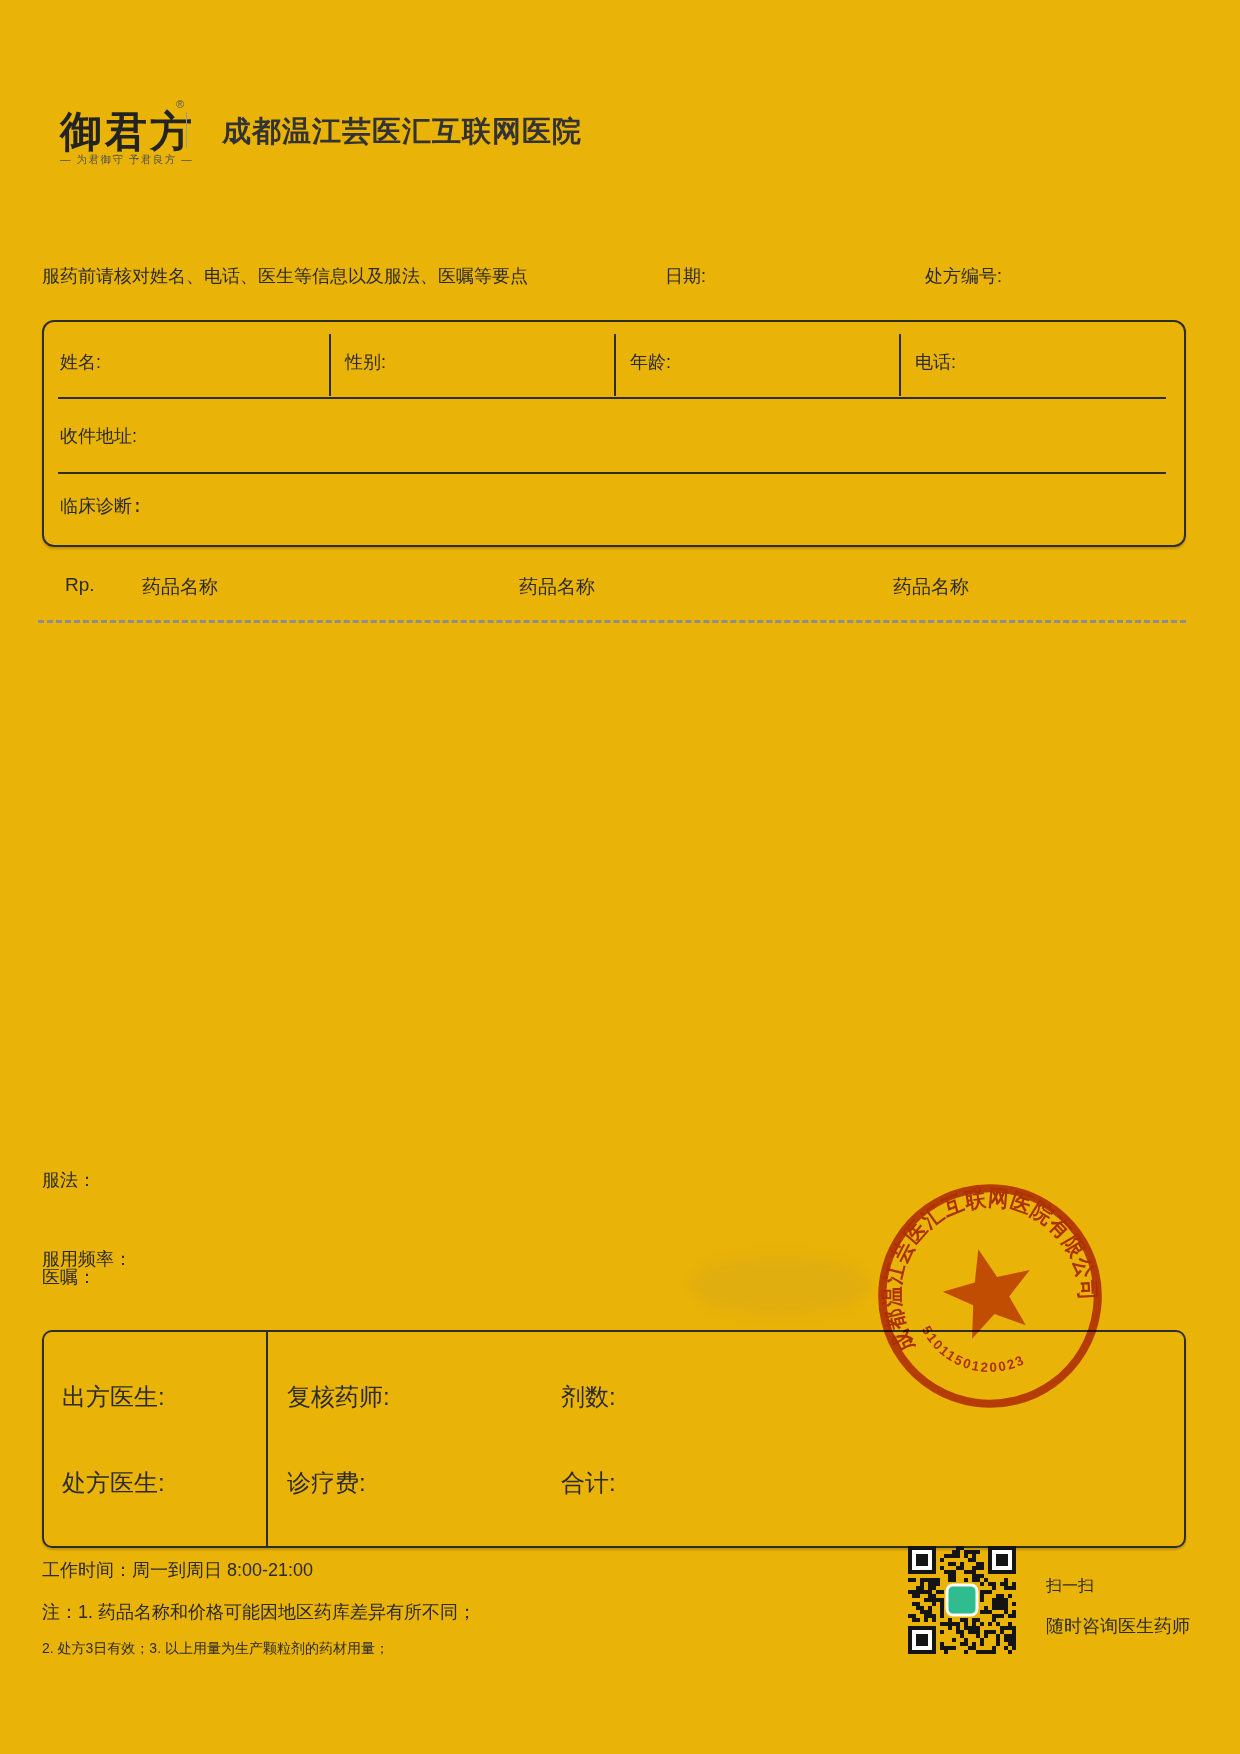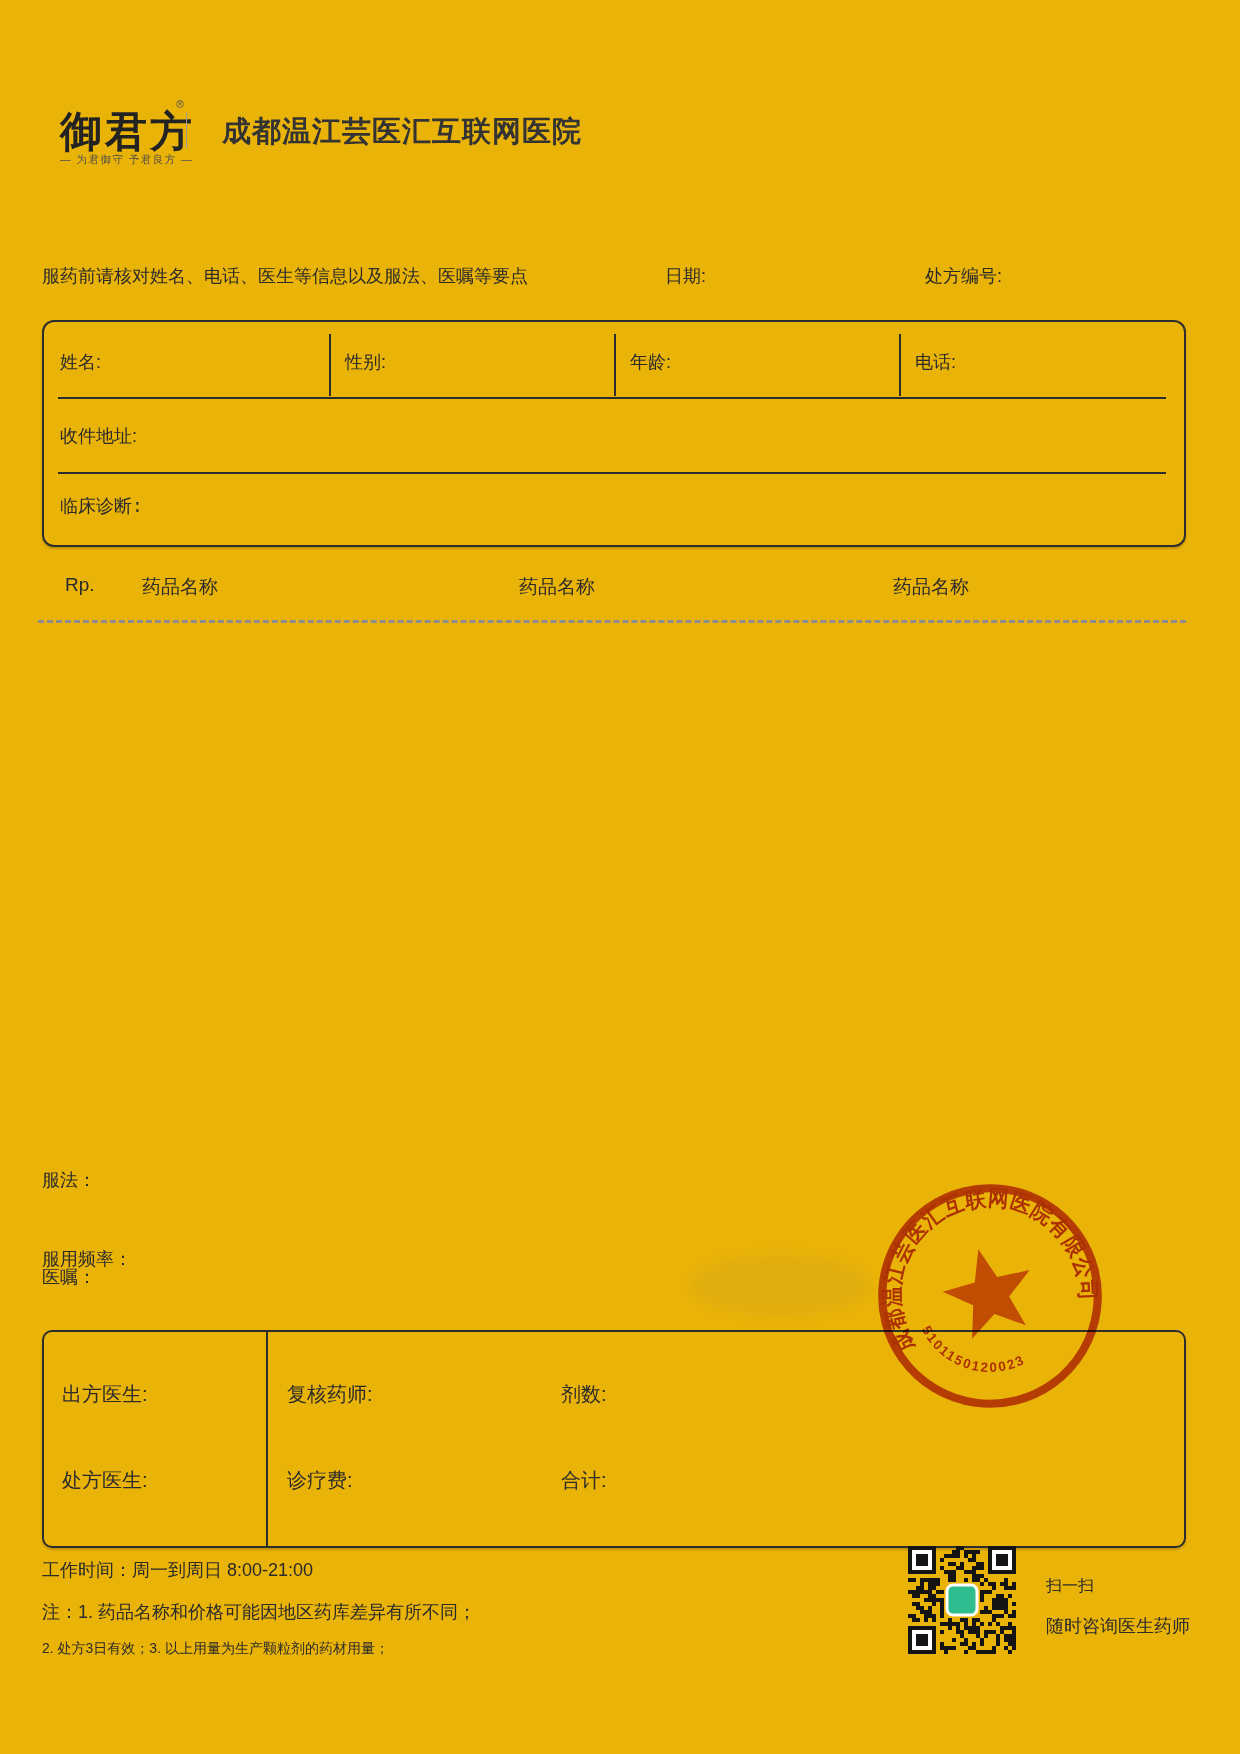--- a/index.html
+++ b/index.html
@@ -38,21 +38,21 @@
   .dashed-line{left:38px;top:620px;width:1148px;height:0;border-top:3px dashed #8d8d8d;}
 
   
   .usage-label{left:42px;top:1168px;font-size:18px;}
   .frequency-label{left:42px;top:1217px;font-size:18px;margin-top:30px;}
   .advice-label{left:42px;top:1265px;font-size:18px;}
 
   
   .signature-box{left:42px;top:1330px;width:1140px;height:214px;border:2px solid #2d2d2d;
     border-radius:10px;box-shadow:0 2px 2px rgba(0,0,0,.18);}
-  .signature-box .cell-label{position:absolute;font-size:20px;white-space:nowrap;}
+  .signature-box .cell-label{position:absolute;font-size:24px;white-space:nowrap;}
   .sig-vsep{position:absolute;left:222px;top:0;width:2px;height:100%;background:#2d2d2d;}
 
   
   .stamp{left:872px;top:1178px;width:236px;height:236px;opacity:.9;mix-blend-mode:multiply;}
   .ink-smudge{left:690px;top:1255px;width:180px;height:60px;border-radius:50%;
     background:rgba(120,120,120,.07);filter:blur(6px);}
 
   
   .work-hours{left:42px;top:1558px;font-size:18px;}
   .note-1{left:42px;top:1600px;font-size:18px;}

